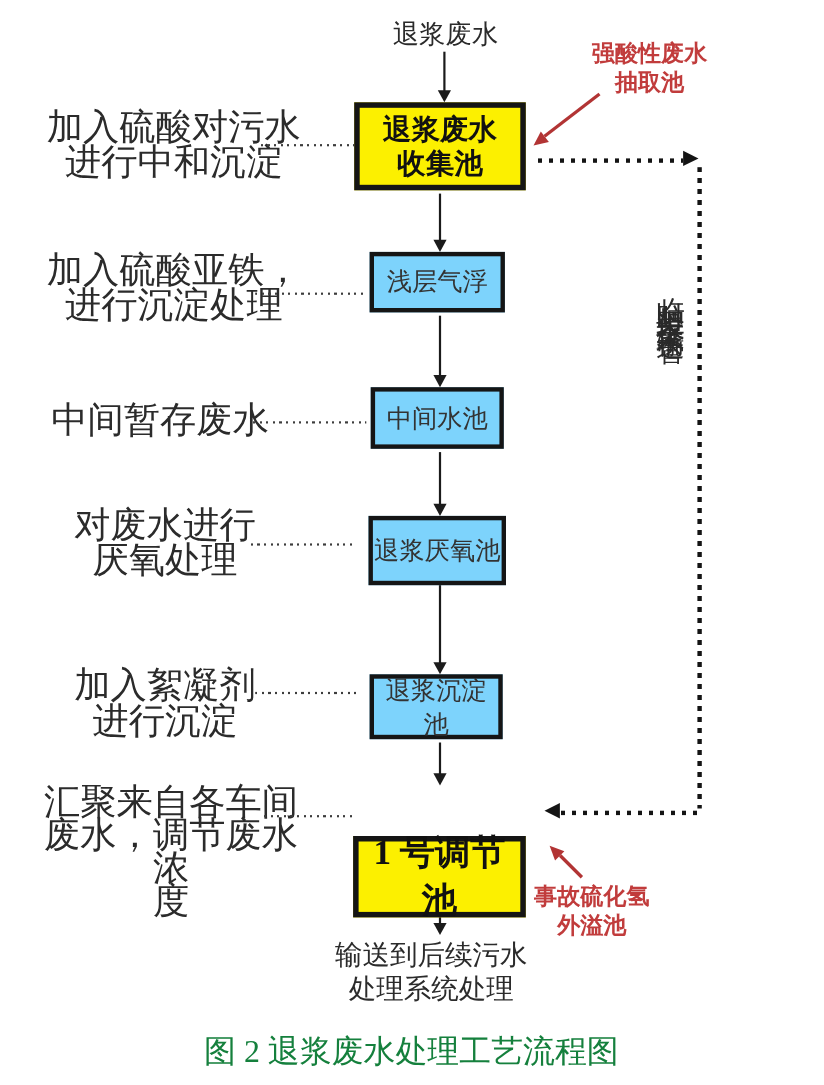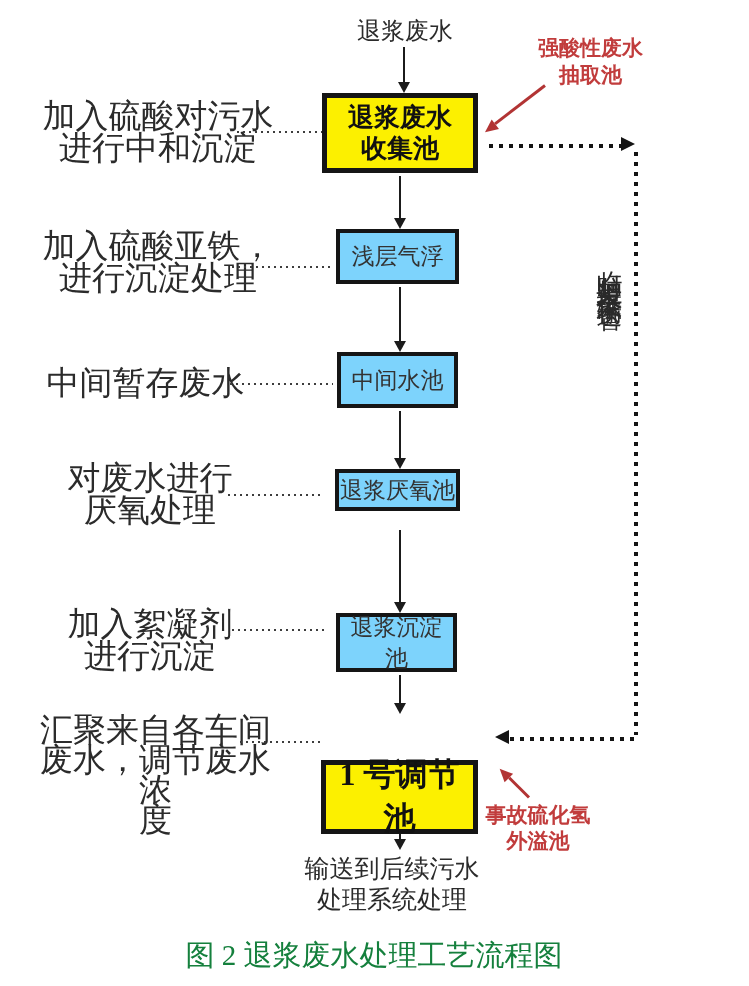--- a/index.html
+++ b/index.html
@@ -80,21 +80,21 @@
   <div class="box yellow" style="left:322px;top:93px;width:156px;height:80px;font-size:26px;line-height:31px;">
     <span>退浆废水</span>
     <span>收集池</span>
   </div>
   <div class="box white" style="left:336px;top:229px;width:123px;height:55px;">
     <span>浅层气浮</span>
   </div>
   <div class="box white" style="left:337px;top:352px;width:121px;height:56px;">
     <span>中间水池</span>
   </div>
-  <div class="box white" style="left:335px;top:469px;width:125px;height:42px;">
+  <div class="box white" style="left:335px;top:469px;width:125px;height:63px;">
     <span>退浆厌氧池</span>
   </div>
   <div class="box white" style="left:336px;top:613px;width:121px;height:59px;font-family:Liberation Serif, serif;">
     <span>退浆沉淀池</span>
   </div>
   <div class="box yellow" style="left:321px;top:714px;width:157px;height:74px;font-size:32px;margin-top:46px;">
     <span>1 号调节池</span>
   </div>
 
   <div class="lbl ann" style="left:38px;top:100px;width:240px;">

